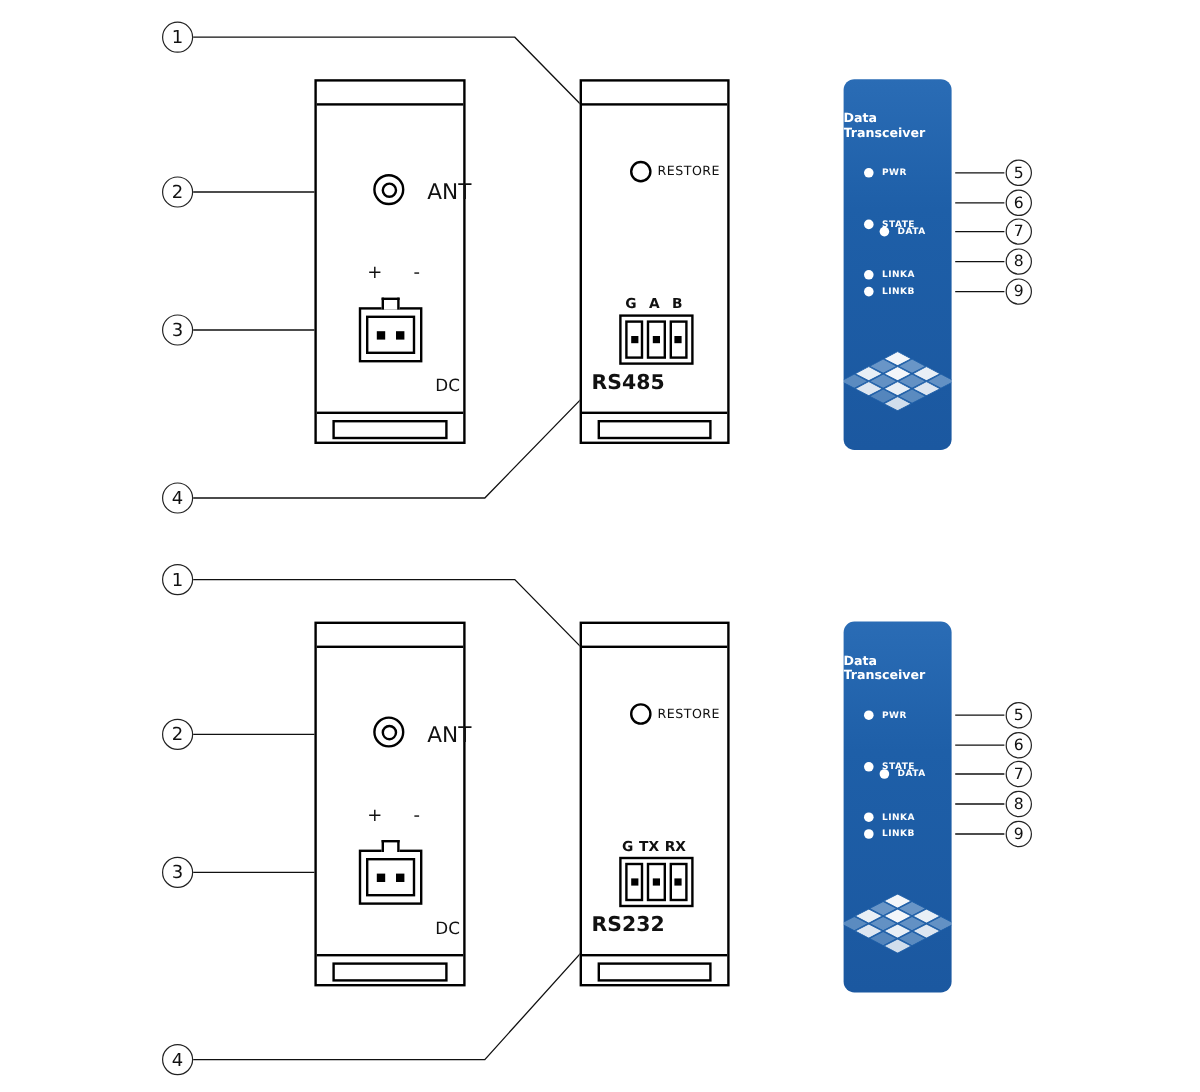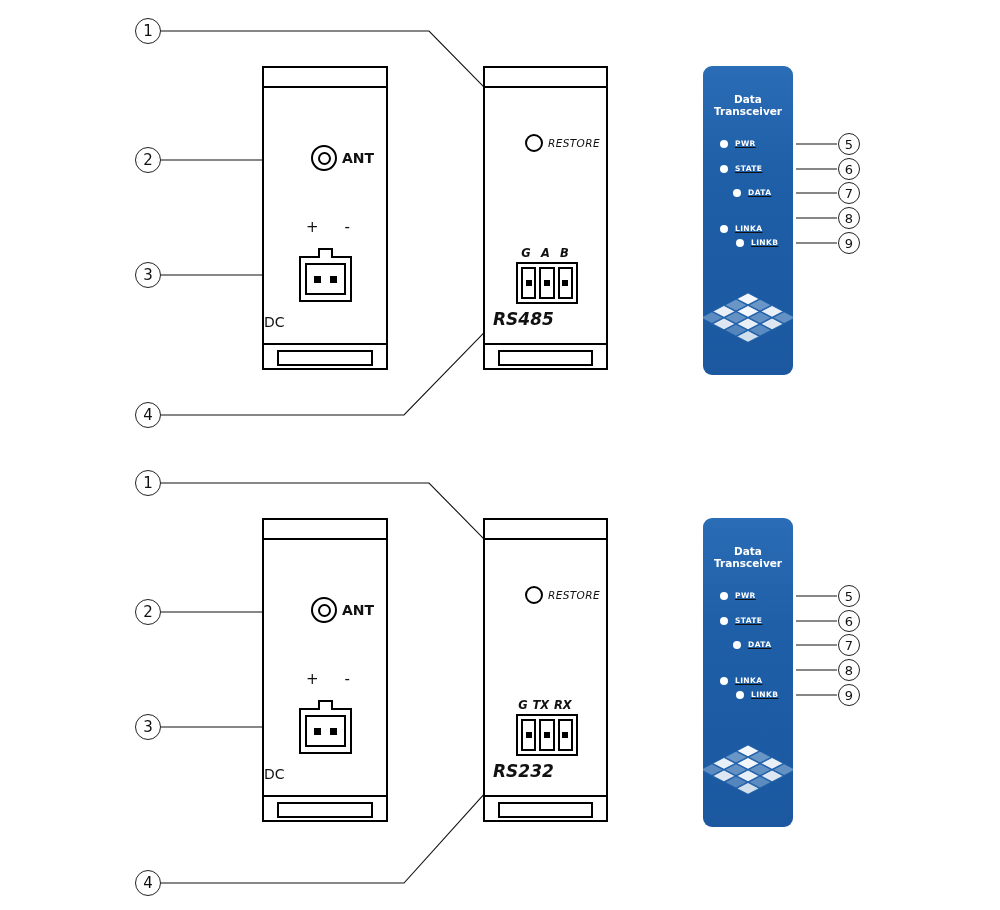--- a/index.html
+++ b/index.html
@@ -29,59 +29,59 @@
   .sec-2 .co4 { top:418px; }
   .co5 { left:838px; top:133px; }
   .co6 { left:838px; top:158px; }
   .co7 { left:838px; top:182px; }
   .co8 { left:838px; top:207px; }
   .co9 { left:838px; top:232px; }
 
   
   .device { position:absolute; box-sizing:content-box; border:2px solid #000; background:#fff; }
   .dev-left { left:262px; top:66px; width:122px; height:300px; }
-  .dev-mid  { left:483px; top:66px; width:121px; height:300px;font-style:italic; }
+  .dev-mid  { left:483px; top:66px; width:121px; height:300px; }
   .cap-top    { position:absolute; left:0; right:0; top:18px; border-bottom:2px solid #000; }
   .cap-bottom { position:absolute; left:0; right:0; bottom:23px; border-bottom:2px solid #000; }
   .foot { position:absolute; left:13px; right:13px; bottom:2px; height:12px; border:2px solid #000; background:#fff; }
 
   
   .ant-outer {
     position:absolute; left:47px; top:77px; width:22px; height:22px;
     border:2px solid #000; border-radius:50%;
     display:flex; align-items:center; justify-content:center;
   }
   .ant-inner { width:9px; height:9px; border:2px solid #000; border-radius:50%; }
-  .ant-label { position:absolute; left:78px; top:82px; font-size:14px;font-weight:bold; }
+  .ant-label { position:absolute; left:92px; top:82px; font-size:18px; }
   .pm { position:absolute; left:42px; top:150px; width:44px; display:flex; justify-content:space-between; font-size:15px; }
   .dc-conn { position:absolute; left:35px; top:188px; width:49px; height:42px; border:2px solid #000; }
   .dc-tab  { position:absolute; left:17px; top:-10px; width:11px; height:8px; border:2px solid #000; border-bottom:none; background:#fff; }
   .dc-inner { position:absolute; left:4px; top:5px; right:4px; bottom:5px; border:2px solid #000; }
   .dc-hole { position:absolute; width:7px; height:7px; background:#000; top:11px; }
   .dc-hole.l { left:7px; } .dc-hole.r { right:7px; }
-  .dc-label { position:absolute; left:0; width:100%; top:246px; text-align:left; font-size:14px; }
+  .dc-label { position:absolute; left:0; width:100%; top:246px; text-align:center; font-size:14px;padding-left:48px; }
 
   
   .restore-circle { position:absolute; left:40px; top:66px; width:14px; height:14px; border:2px solid #000; border-radius:50%; }
   .restore-label  { position:absolute; left:63px; top:69px; font-size:10.5px; letter-spacing:0.4px; }
   .term-head  { position:absolute; left:31px; top:178px; width:58px; display:flex; justify-content:space-around; font-size:11.5px; font-weight:bold; }
   .term-block { position:absolute; left:31px; top:194px; width:52px; height:32px; border:2px solid #000; display:flex; gap:3px; padding:3px; }
   .term-cell  { flex:1; border:2px solid #000; display:flex; }
   .term-pin   { margin:auto; width:6px; height:6px; background:#000; }
   .port-label { position:absolute; left:8px; width:90px; top:241px; text-align:left; font-size:17px; font-weight:bold; }
 
   
   .panel {
     position:absolute; left:703px; top:66px; width:90px; height:309px;
     background:linear-gradient(180deg,#2a6cb5 0%, #1e5fa8 35%, #1b58a0 100%);
     border-radius:9px; overflow:hidden;
   }
-  .panel-title { color:#fff; font-size:10.5px; font-weight:bold; text-align:center; margin-top:27px; }
-  .led-row { position:absolute; left:17px; display:flex; align-items:center; gap:7px;text-decoration:underline; }
-  .lr1 { top:73px; } .lr2 { top:98px; } .lr3 { top:122px;padding-left:13px; } .lr4 { top:158px; } .lr5 { top:172px;margin-left:16px; }
+  .panel-title { color:#fff; font-size:10.5px; font-weight:bold; margin-top:27px; }
+  .led-row { position:absolute; left:17px; display:flex; align-items:center; gap:7px; }
+  .lr1 { top:73px; } .lr2 { top:116px; } .lr3 { top:122px;padding-left:13px; } .lr4 { top:158px; } .lr5 { top:172px; }
   .led-dot { width:8px; height:8px; background:#fff; border-radius:50%; flex:none; }
   .led-label { color:#fff; font-size:7.5px; font-weight:bold; letter-spacing:0.4px; }
   .panel-floor { position:absolute; left:0; bottom:12px; width:90px; height:90px; }
 </style>
 </head>
 <body>
 
 <div class="section sec-1">
 
   <svg class="lines">

